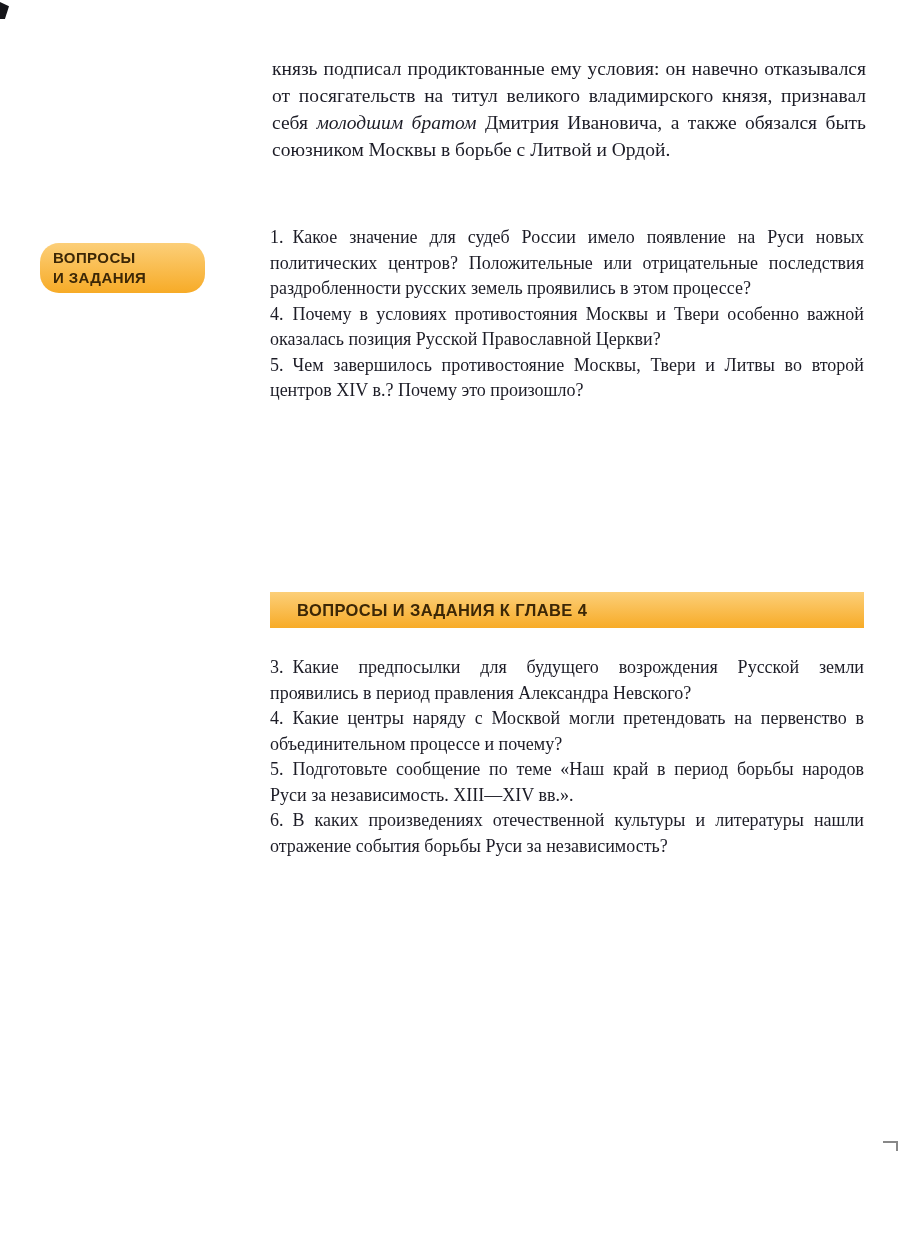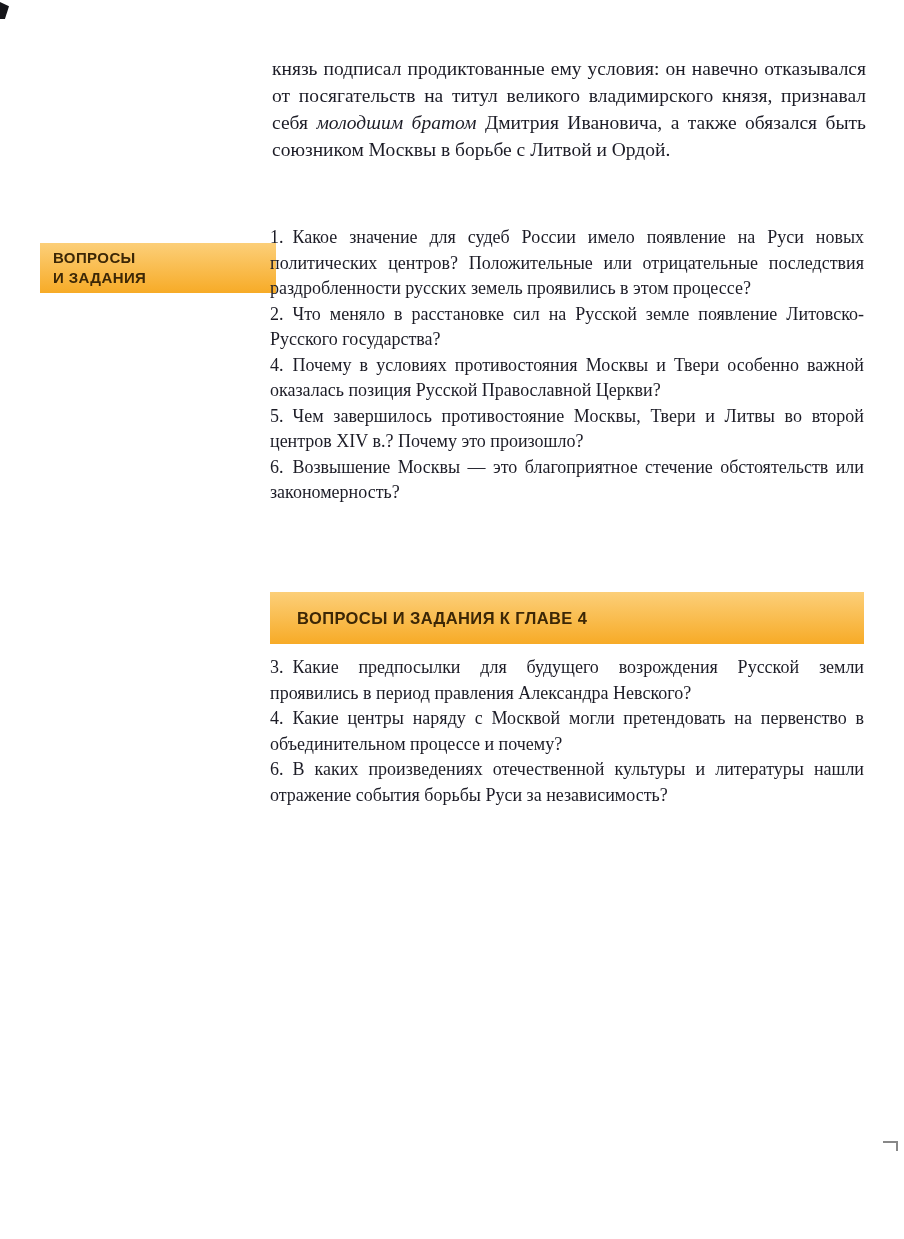--- a/index.html
+++ b/index.html
@@ -27,31 +27,32 @@
     text-align: justify;
     margin: 2px;
   }
   .intro em { font-style: italic; }
 
   
   .badge {
     position: absolute;
     top: 243px;
     left: 40px;
-    width: 236px;
+    width: 165px;
     height: 50px;
     box-sizing: border-box;
     padding: 5px 12px 0 13px;
     background: linear-gradient(180deg, #fccf79 0%, #f7ab27 100%);
     font-family: "Liberation Sans", "DejaVu Sans", sans-serif;
     font-weight: bold;
     font-size: 15px;
     line-height: 20px;
     letter-spacing: 0.4px;
     color: #3c2706;
+    border-radius: 19px;
   }
   .badge div { white-space: nowrap; }
 
   
   .qlist {
     position: absolute;
     left: 270px;
     width: 594px;
     font-size: 18px;
     line-height: 25.5px;
@@ -61,21 +62,21 @@
   .qlist2 { top: 655px; }
   .qlist p { margin: 0; }
   .q-num { margin-right: 9px; }
 
   
   .banner {
     position: absolute;
     top: 592px;
     left: 270px;
     width: 594px;
-    height: 52px;
+    height: 36px;
     box-sizing: border-box;
     background: linear-gradient(180deg, #fccf79 0%, #f7ab27 100%);
     display: flex;
     align-items: center;
     padding-left: 27px;
     font-family: "Liberation Sans", "DejaVu Sans", sans-serif;
     font-weight: bold;
     font-size: 16.5px;
     letter-spacing: 0.4px;
     color: #3c2706;
@@ -110,27 +111,26 @@
 
 <p class="intro"><span>князь подписал продиктованные ему условия: он навечно отказывался от посягательств на титул великого владимирского князя, признавал себя </span><em>молодшим братом</em><span> Дмитрия Ивановича, а также обязался быть союзником Москвы в борьбе с Литвой и Ордой.</span></p>
 
 <div class="badge">
   <div>ВОПРОСЫ</div>
   <div>И ЗАДАНИЯ</div>
 </div>
 
 <div class="qlist qlist1">
   <p><span class="q-num">1.</span><span>Какое значение для судеб России имело появление на Руси новых политических центров? Положительные или отрицательные последствия раздробленности русских земель проявились в этом процессе?</span></p>
-  <p><span class="q-num">2.</span><span>Что меняло в расстановке сил на Русской земле появление Литовско-Русского государства?</span></p>
   <p><span class="q-num">4.</span><span>Почему в условиях противостояния Москвы и Твери особенно важной оказалась позиция Русской Православной Церкви?</span></p>
   <p><span class="q-num">5.</span><span>Чем завершилось противостояние Москвы, Твери и Литвы во второй центров XIV в.? Почему это произошло?</span></p>
-  <p><span class="q-num">6.</span><span>Возвышение Москвы — это благоприятное стечение обстоятельств или закономерность?</span></p>
 </div>
 
 <div class="banner">
   <span>ВОПРОСЫ И ЗАДАНИЯ К ГЛАВЕ 4</span>
 </div>
 
 <div class="qlist qlist2">
   <p><span class="q-num">3.</span><span>Какие предпосылки для будущего возрождения Русской земли проявились в период правления Александра Невского?</span></p>
   <p><span class="q-num">4.</span><span>Какие центры наряду с Москвой могли претендовать на первенство в объединительном процессе и почему?</span></p>
+  <p><span class="q-num">5.</span><span>Подготовьте сообщение по теме «Наш край в период борьбы народов Руси за независимость. XIII—XIV вв.».</span></p>
   <p><span class="q-num">6.</span><span>В каких произведениях отечественной культуры и литературы нашли отражение события борьбы Руси за независимость?</span></p>
 </div>
 
 </body></html>

